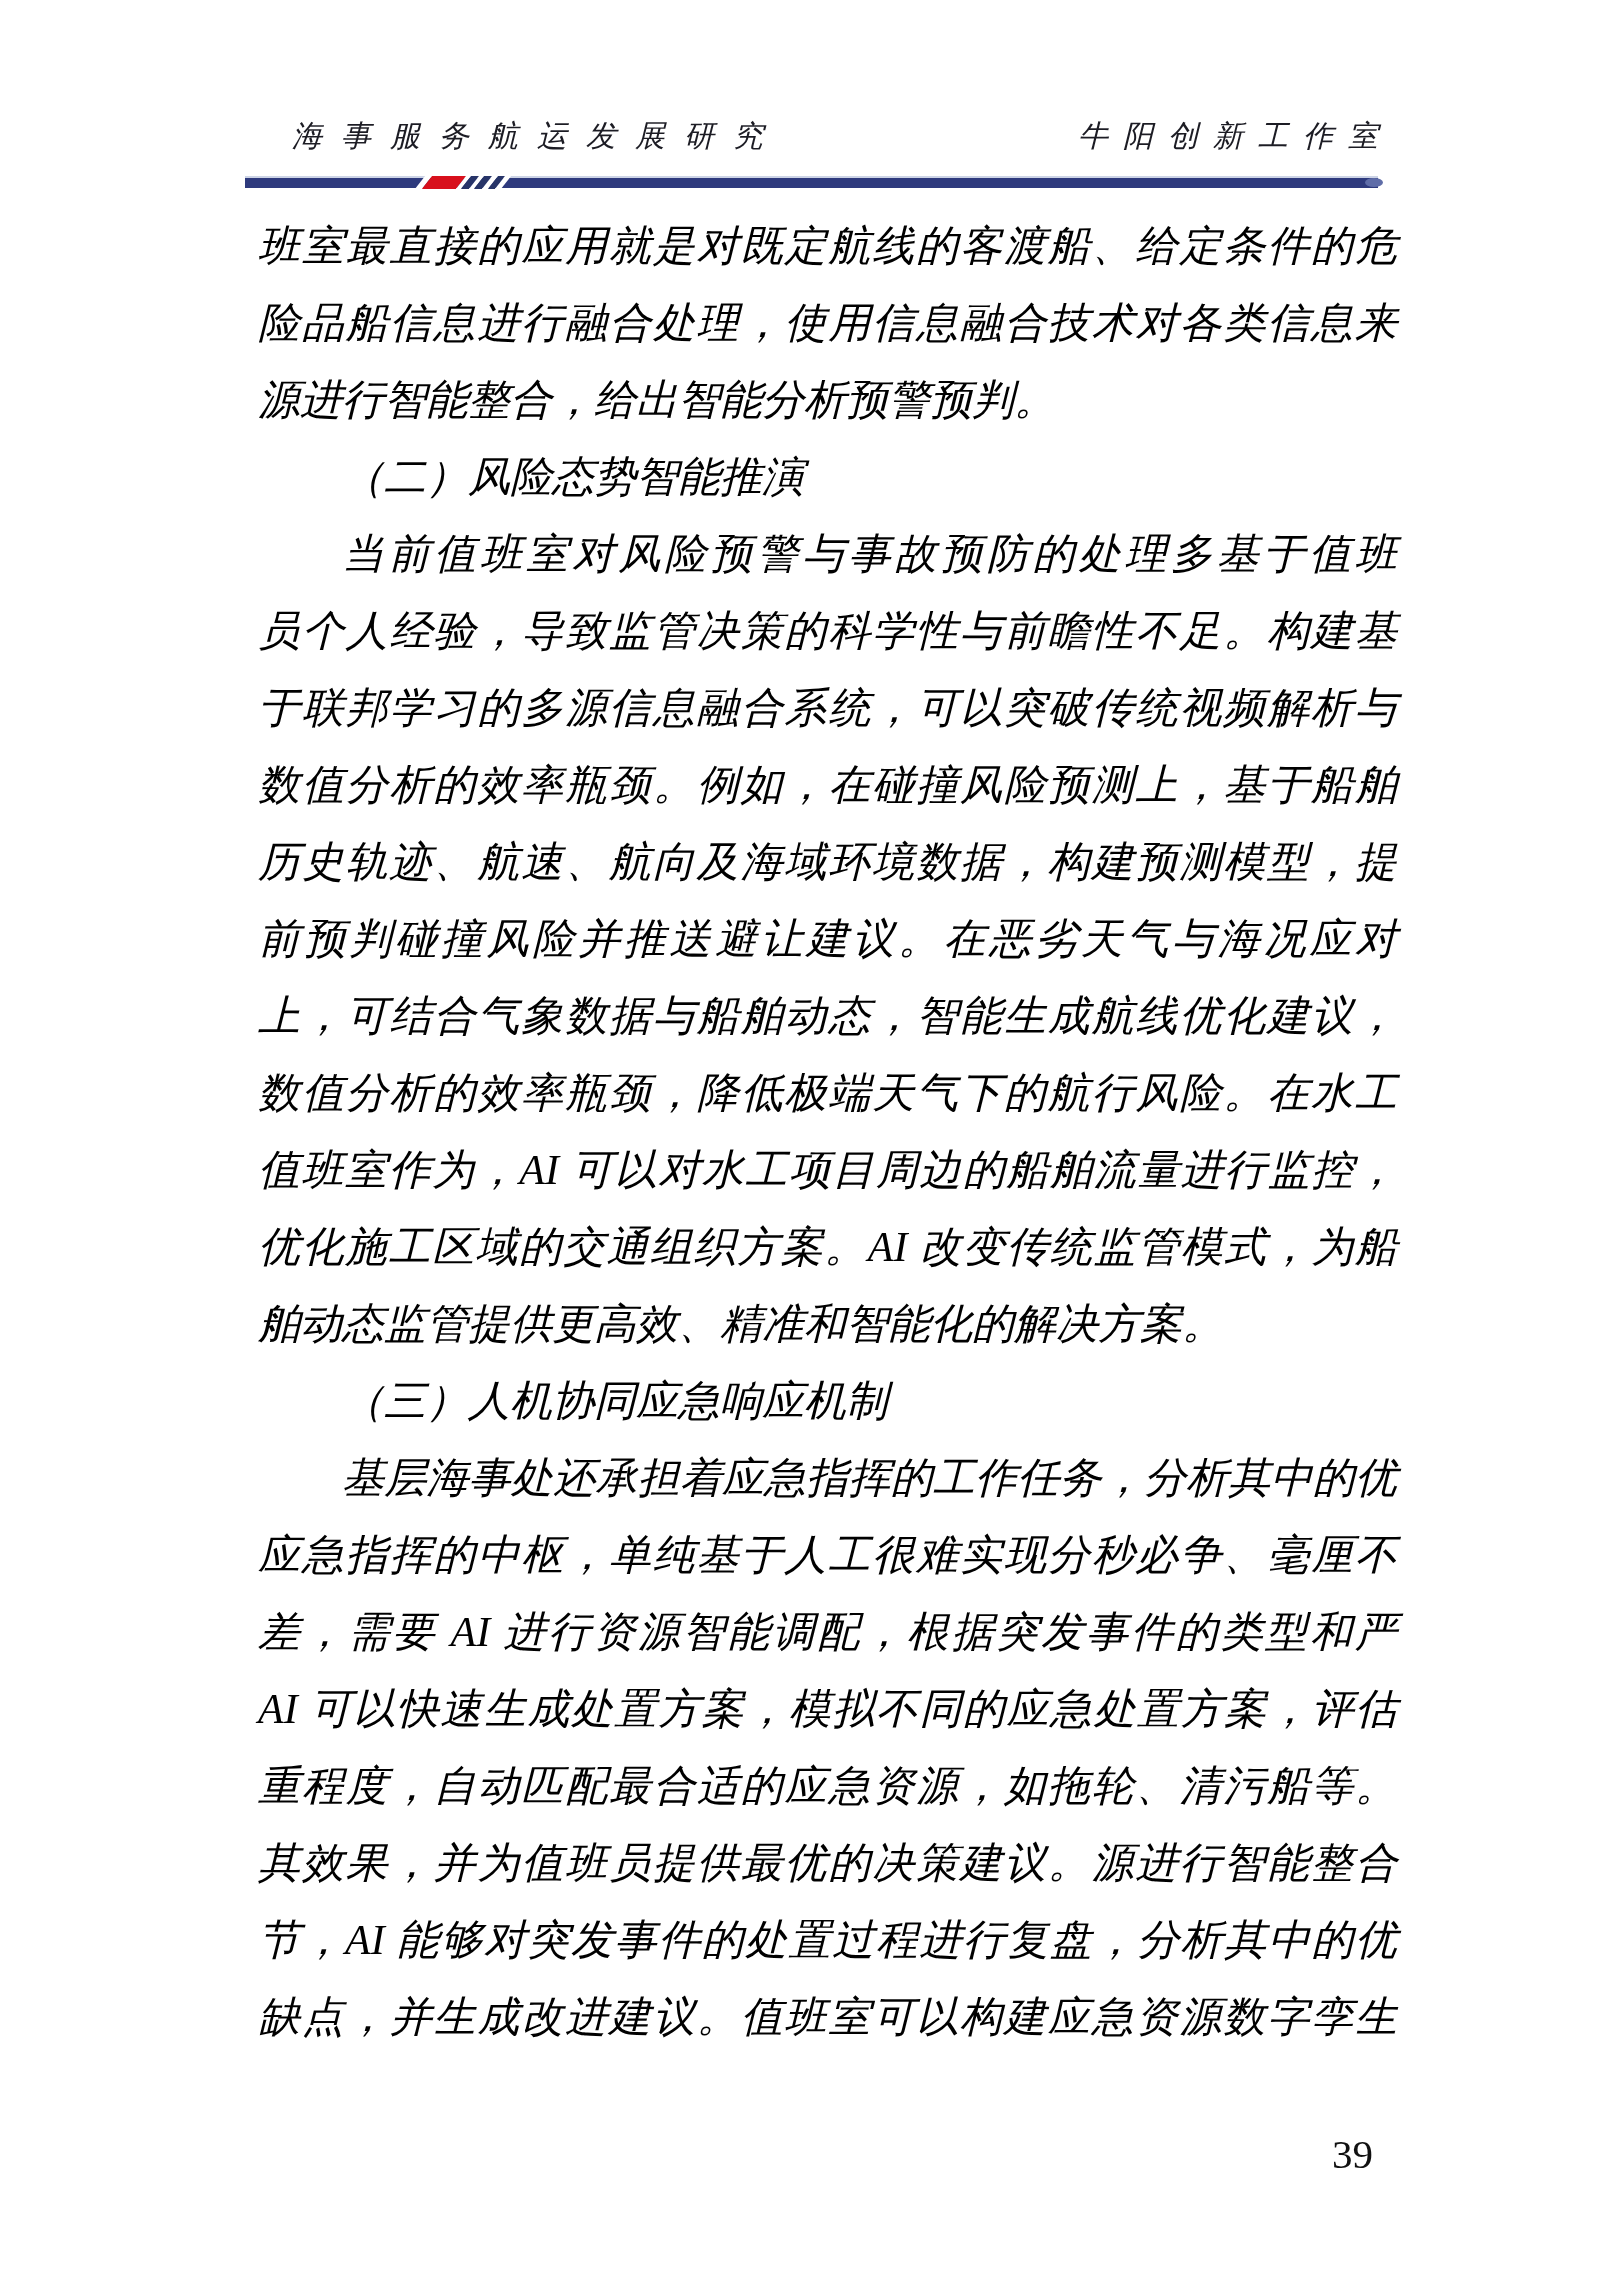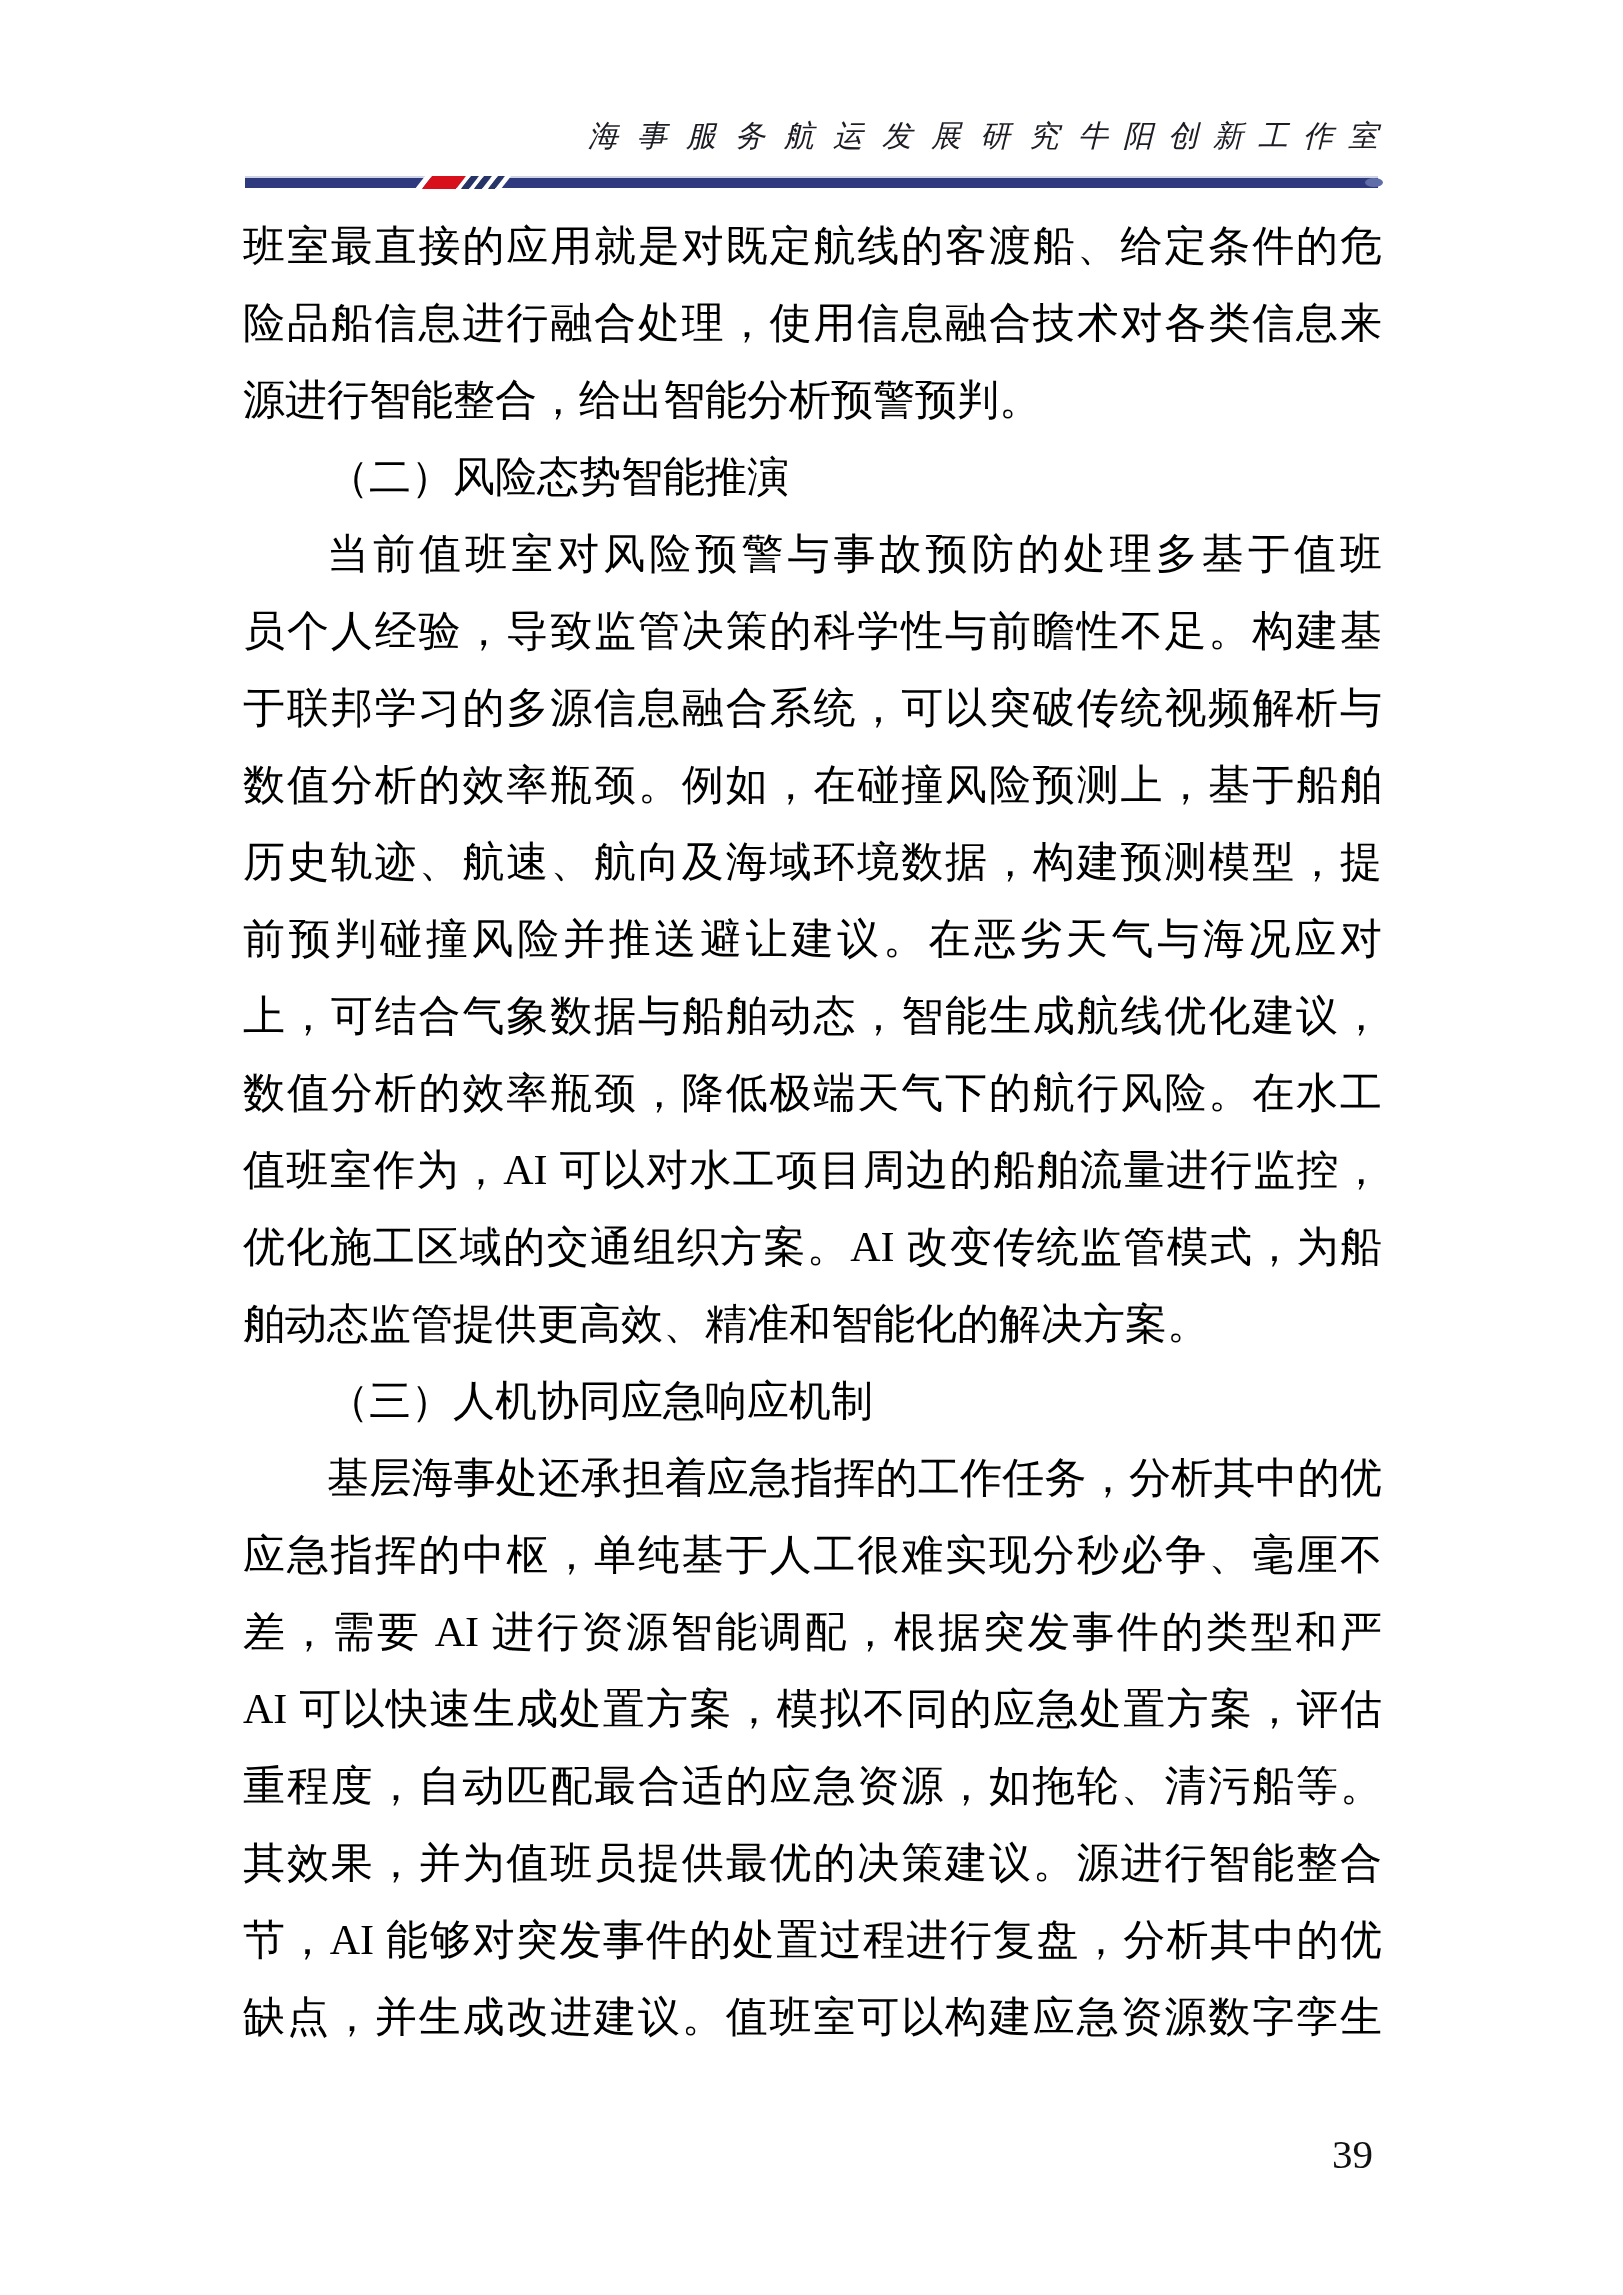--- a/index.html
+++ b/index.html
@@ -7,21 +7,21 @@
     position:relative;
     width:1623px;height:2295px;
     background:#ffffff;
     overflow:hidden;
     font-family:"Liberation Serif","DejaVu Serif",serif;
   }
   
   .header{
     position:absolute;
     left:245px;width:1133px;top:119px;
-    display:flex;justify-content:flex-end;align-items:baseline;
+    display:flex;justify-content:space-between;align-items:baseline;
     font-size:30px;line-height:34px;
     color:#1c1c24;
     font-style:italic;
   }
   .header .left{letter-spacing:19px;padding-left:47px;white-space:nowrap;}
   .header .right{letter-spacing:15px;margin-right:-15px;white-space:nowrap;}
   
   .rule{
     position:absolute;
     left:245px;width:1133px;top:176px;height:9.8px;
@@ -39,23 +39,24 @@
     transform:skewX(-38deg);
   }
   .deco span{display:block;height:100%;}
   .d-w{background:#ffffff;width:6.5px;}
   .d-r{background:#d8101c;width:34px;}
   .d-n{background:#273468;width:7.2px;}
   .d-g{background:#ffffff;width:5.9px;}
   
   .body-text{
     position:absolute;
-    left:243px;width:1139px;top:208px;
+    left:258px;width:1139px;top:208px;
     font-size:42px;line-height:77px;
     color:#000;
+    font-style:italic;
   }
   .tline{height:77px;white-space:nowrap;}
   .tline.j{
     white-space:normal;
     text-align:justify;
     text-align-last:justify;
     text-justify:inter-character;
   }
   .tline.i{text-indent:84px;}
   

